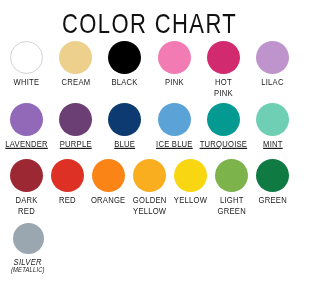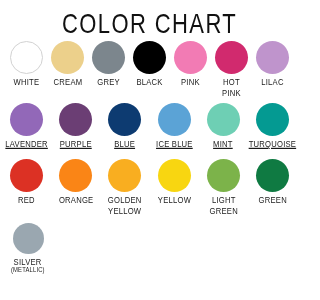--- a/index.html
+++ b/index.html
@@ -93,43 +93,39 @@
     line-height: 8px;
     letter-spacing: 0.2px;
     color: #1b1b1b;
     text-align: center;
     transform: scaleX(0.9);
     transform-origin: center top;
     white-space: nowrap;
   }
   .row-gap-1 { margin-top: 7px; text-decoration: underline; }
   .row-gap-2 { margin-top: 10px; }
-  .row-gap-3 { margin-top: 9px; }
+  .row-gap-3 { margin-top: 9px; font-style: italic; }
 </style>
 </head>
 <body>
 
 <div id="chart-root">
 
   <div id="chart-title">COLOR CHART</div>
 
   <div class="swatch-row row-7" id="row-0">
       <div class="swatch-cell">
         <span class="swatch-dot outlined" style="background: rgb(255, 255, 255);"></span>
         <div class="swatch-label">WHITE</div>
       </div>
       <div class="swatch-cell">
         <span class="swatch-dot" style="background: rgb(236, 208, 139);"></span>
         <div class="swatch-label">CREAM</div>
       </div>
       <div class="swatch-cell">
-        <span class="swatch-dot" style="background: rgb(124, 134, 141);"></span>
-        <div class="swatch-label">GREY</div>
-      </div>
-      <div class="swatch-cell">
         <span class="swatch-dot" style="background: rgb(0, 0, 0);"></span>
         <div class="swatch-label">BLACK</div>
       </div>
       <div class="swatch-cell">
         <span class="swatch-dot" style="background: rgb(242, 123, 180);"></span>
         <div class="swatch-label">PINK</div>
       </div>
       <div class="swatch-cell">
         <span class="swatch-dot" style="background: rgb(209, 42, 110);"></span>
         <div class="swatch-label">HOT PINK</div>
@@ -150,29 +146,33 @@
       </div>
       <div class="swatch-cell">
         <span class="swatch-dot" style="background: rgb(13, 59, 113);"></span>
         <div class="swatch-label">BLUE</div>
       </div>
       <div class="swatch-cell">
         <span class="swatch-dot" style="background: rgb(91, 163, 214);"></span>
         <div class="swatch-label">ICE BLUE</div>
       </div>
       <div class="swatch-cell">
+        <span class="swatch-dot" style="background: rgb(4, 154, 146);"></span>
+        <div class="swatch-label">TURQUOISE</div>
+      </div>
+      <div class="swatch-cell">
         <span class="swatch-dot" style="background: rgb(110, 207, 180);"></span>
         <div class="swatch-label">MINT</div>
       </div>
-      <div class="swatch-cell">
-        <span class="swatch-dot" style="background: rgb(4, 154, 146);"></span>
-        <div class="swatch-label">TURQUOISE</div>
-      </div>
     </div>
   <div class="swatch-row row-7 row-gap-2" id="row-2">
+      <div class="swatch-cell">
+        <span class="swatch-dot" style="background: rgb(156, 40, 51);"></span>
+        <div class="swatch-label">DARK RED</div>
+      </div>
       <div class="swatch-cell">
         <span class="swatch-dot" style="background: rgb(220, 49, 36);"></span>
         <div class="swatch-label">RED</div>
       </div>
       <div class="swatch-cell">
         <span class="swatch-dot" style="background: rgb(250, 133, 22);"></span>
         <div class="swatch-label">ORANGE</div>
       </div>
       <div class="swatch-cell">
         <span class="swatch-dot" style="background: rgb(249, 174, 32);"></span>

